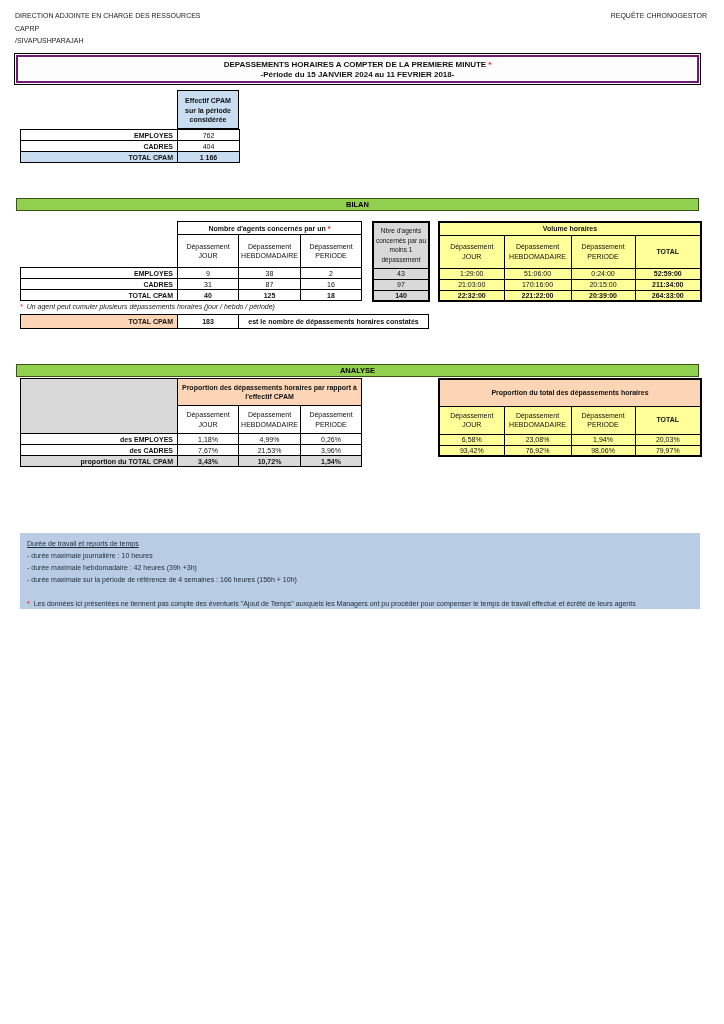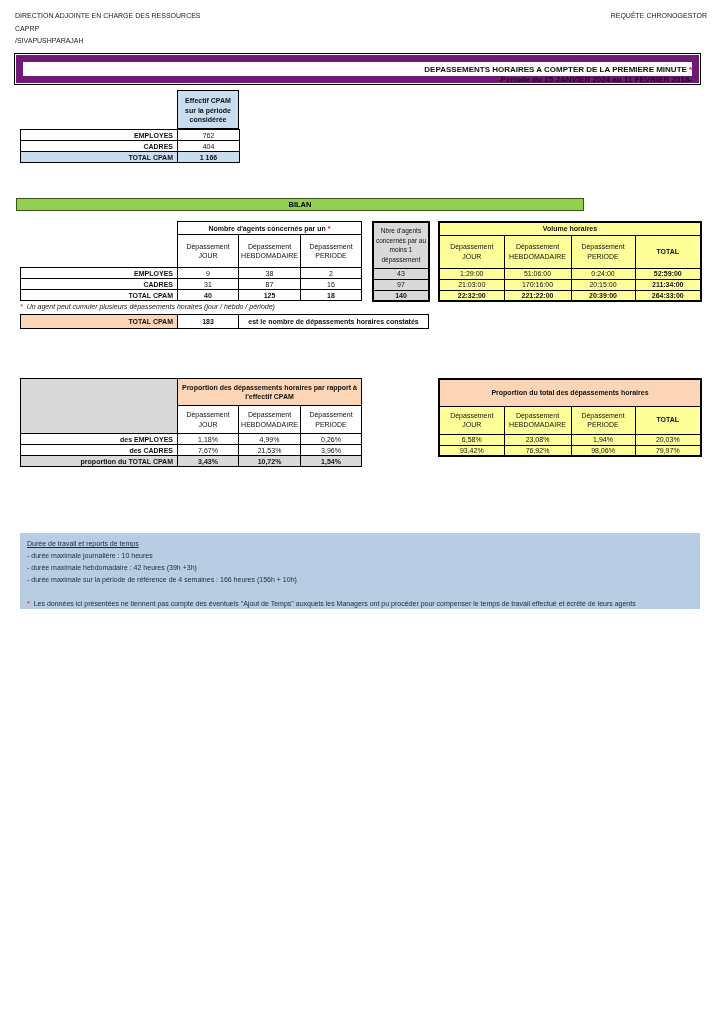--- a/index.html
+++ b/index.html
@@ -9,29 +9,29 @@
     font-family: "Liberation Sans", sans-serif; color:#111; margin:0 auto;
     overflow: hidden;
   }
   .abs { position:absolute; }
   
   .hdr { font-size:7px; line-height:12.5px; color:#222; }
   .hdr-r { font-size:7px; color:#222; }
   
   .title-box {
     left:16px; top:55px; width:683px; height:28px;
-    border:7px solid #701a75; outline:1px solid #000; outline-offset:1px;
-    background:#fdfdfd; text-align:right; padding-top:3px;
+    border:2px solid #701a75; outline:1px solid #000; outline-offset:1px;
+    background:#fdfdfd; text-align:center; padding-top:3px;
   }
   .title-box div { font-size:8px; font-weight:bold; line-height:10px; }
   .red { color:#ff0000; }
   .star { margin-left:2px; }
   
   .bar {
-    left:16px; width:568px; height:13px; background:#92D050;
+    left:16px; width:683px; height:13px; background:#92D050;
     border:1px solid #3d5216; text-align:center; font-size:7.5px;
     font-weight:bold; line-height:11px; color:#000;
   }
   
   table { border-collapse:collapse; table-layout:fixed; }
   td {
     border:1px solid #000; font-size:7px; text-align:center;
     vertical-align:middle; overflow:hidden; padding:0;
   }
   td.nb { border:none; background:transparent; }
@@ -220,20 +220,21 @@
       </colgroup>
     <tbody>
         <tr class="h14">
       <td class="lbl bg-peach">TOTAL CPAM</td>
       <td class="b">183</td>
       <td class="b">est le nombre de dépassements horaires constatés</td>
     </tr>
   </tbody>
     </table>
 
+  <div class="abs bar" style="top:364px;">ANALYSE</div>
 
   <table class="abs" style="left:20px; top:378px;">
     <colgroup>
         <col style="width:157px">
         <col style="width:61px">
         <col style="width:62px">
         <col style="width:61px">
       </colgroup>
     <tbody>
         <tr class="h27">

